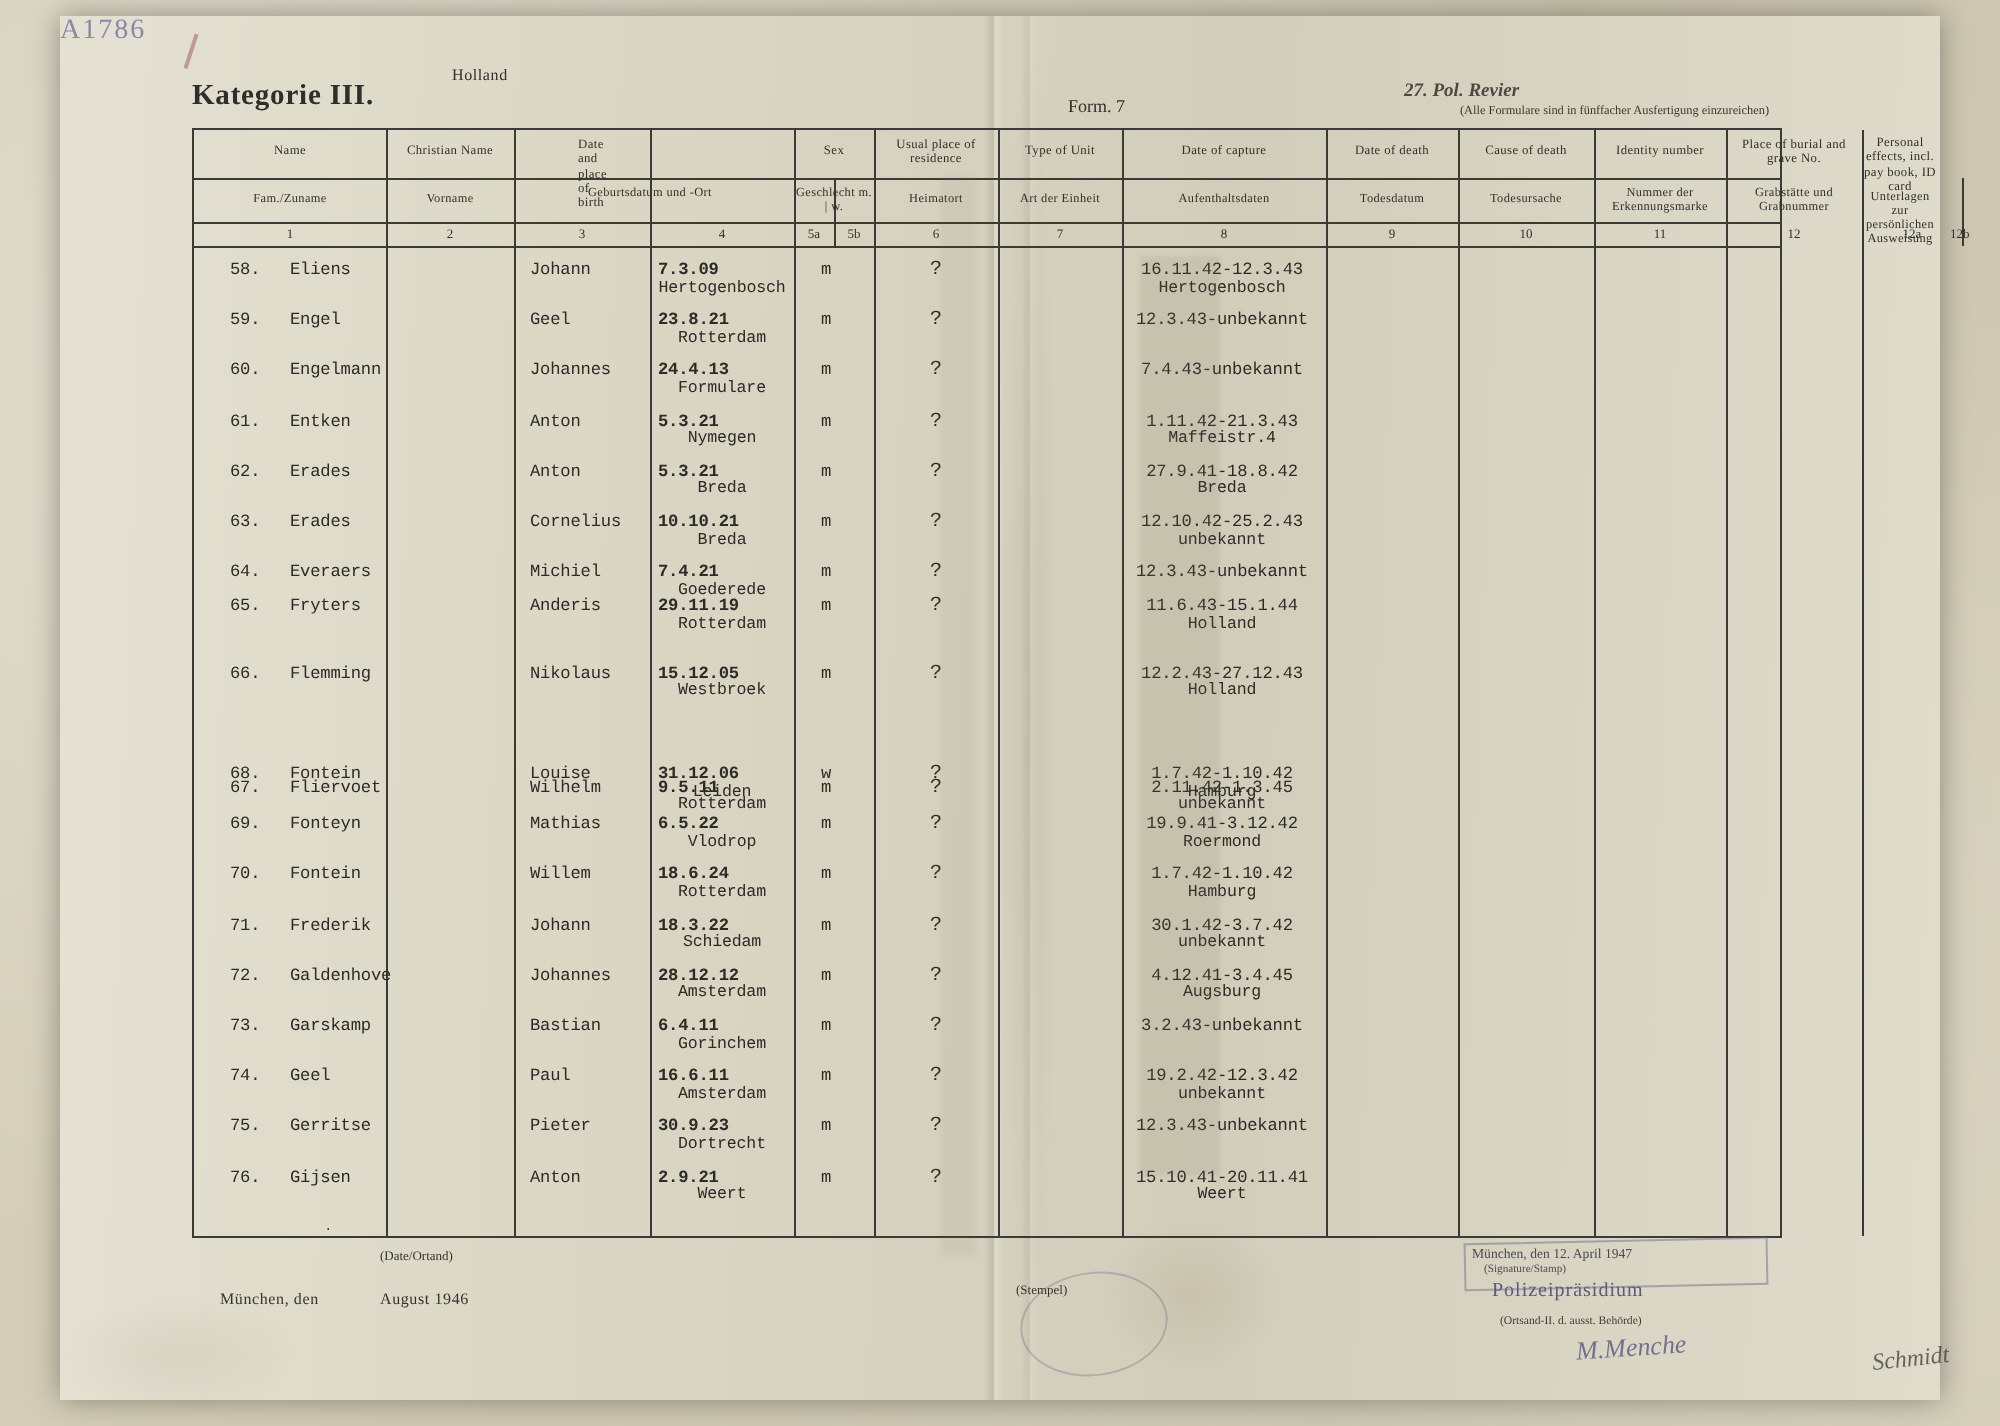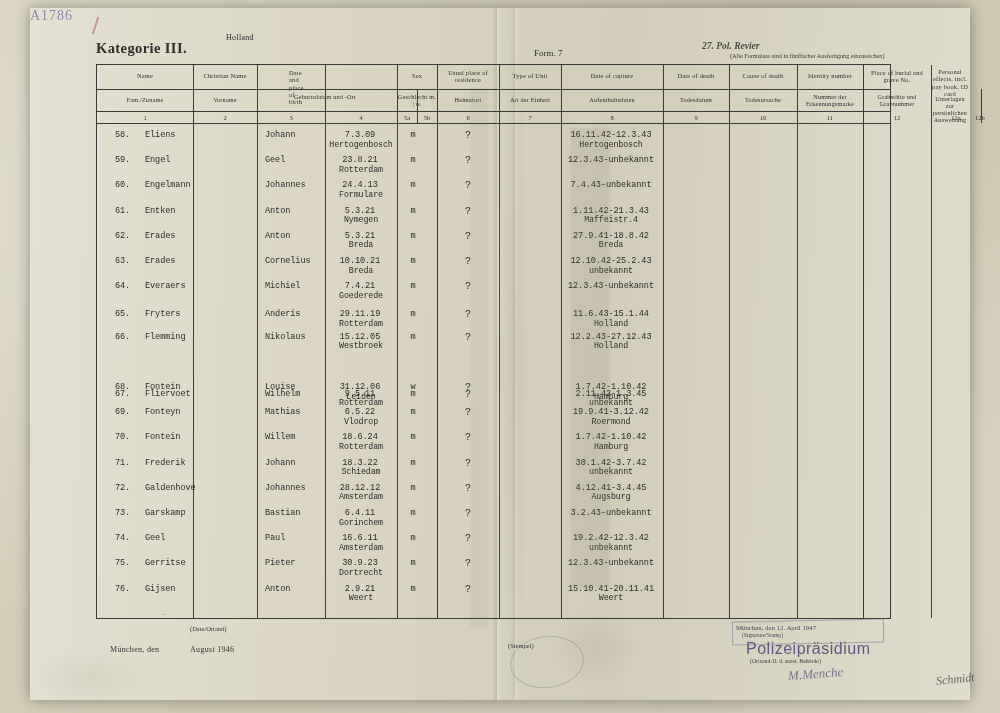--- a/index.html
+++ b/index.html
@@ -161,21 +161,21 @@
   }
   .cell {
     position: absolute;
     font-size: 8.6px;
     letter-spacing: -0.1px;
     white-space: nowrap;
   }
   .c-idx  { left: 18px;  top: 3px; }
   .c-name { left: 48px;  top: 3px; }
   .c-chr  { left: 168px; top: 3px; }
-  .c-dob  { left: 232px; top: 3px; text-align: center; width: 62px; }
+  .c-dob  { left: 232px; top: 3px; width: 62px; font-weight: bold; }
   .c-pob  { left: 228px; top: 12.5px; text-align: center; width: 72px; font-size: 8.3px; }
   .c-sex  { left: 304px; top: 3px; text-align: center; width: 24px; }
   .c-res  { left: 360px; top: 3px; text-align: center; width: 22px; font-size: 10px; }
   .c-det  { left: 466px; top: 3px; text-align: center; width: 96px; }
   .c-det2 { left: 466px; top: 12.5px; text-align: center; width: 96px; font-size: 8.3px; }
 
   
   .smudge {
     position: absolute;
     pointer-events: none;
@@ -219,23 +219,23 @@
   }
   #foot-right2 {
     left: 712px;
     top: 624px;
     font-size: 5.6px;
     color: #4a4a52;
   }
   #foot-praesidium {
     left: 716px;
     top: 632px;
-    font-size: 16px;
+    font-size: 10px;
     color: #5d5a82;
-    font-family: Liberation Sans, sans-serif;
+    font-family: Liberation Serif, serif;
     letter-spacing: 0.5px;
   }
   #foot-right3 {
     left: 720px;
     top: 650px;
     font-size: 5.8px;
     color: #3c3c38;
   }
   #sig1 {
     position: absolute;
@@ -452,21 +452,21 @@
             <div class="cell c-idx">64.</div>
             <div class="cell c-name">Everaers</div>
             <div class="cell c-chr">Michiel</div>
             <div class="cell c-dob">7.4.21</div>
             <div class="cell c-pob">Goederede</div>
             <div class="cell c-sex">m</div>
             <div class="cell c-res">?</div>
             <div class="cell c-det">12.3.43-unbekannt</div>
             <div class="cell c-det2"></div>
           </div>
-          <div class="row" style="top: 241px;">
+          <div class="row" style="top: 230px;">
             <div class="cell c-idx">65.</div>
             <div class="cell c-name">Fryters</div>
             <div class="cell c-chr">Anderis</div>
             <div class="cell c-dob">29.11.19</div>
             <div class="cell c-pob">Rotterdam</div>
             <div class="cell c-sex">m</div>
             <div class="cell c-res">?</div>
             <div class="cell c-det">11.6.43-15.1.44</div>
             <div class="cell c-det2">Holland</div>
           </div>

